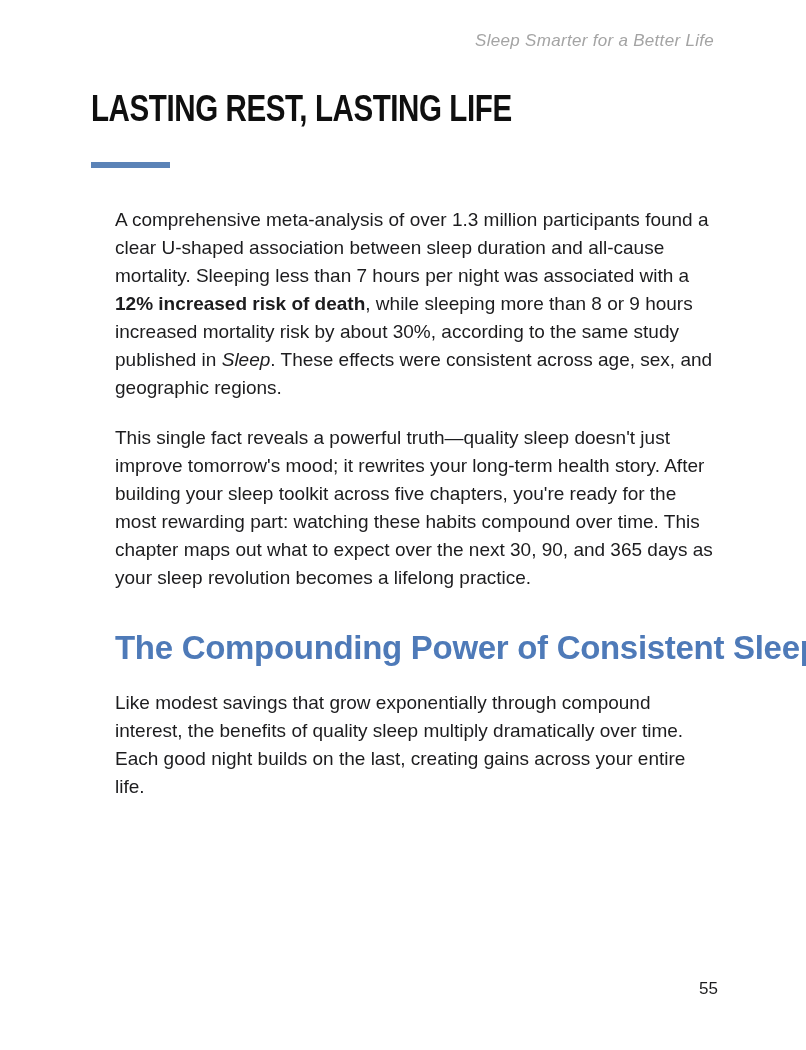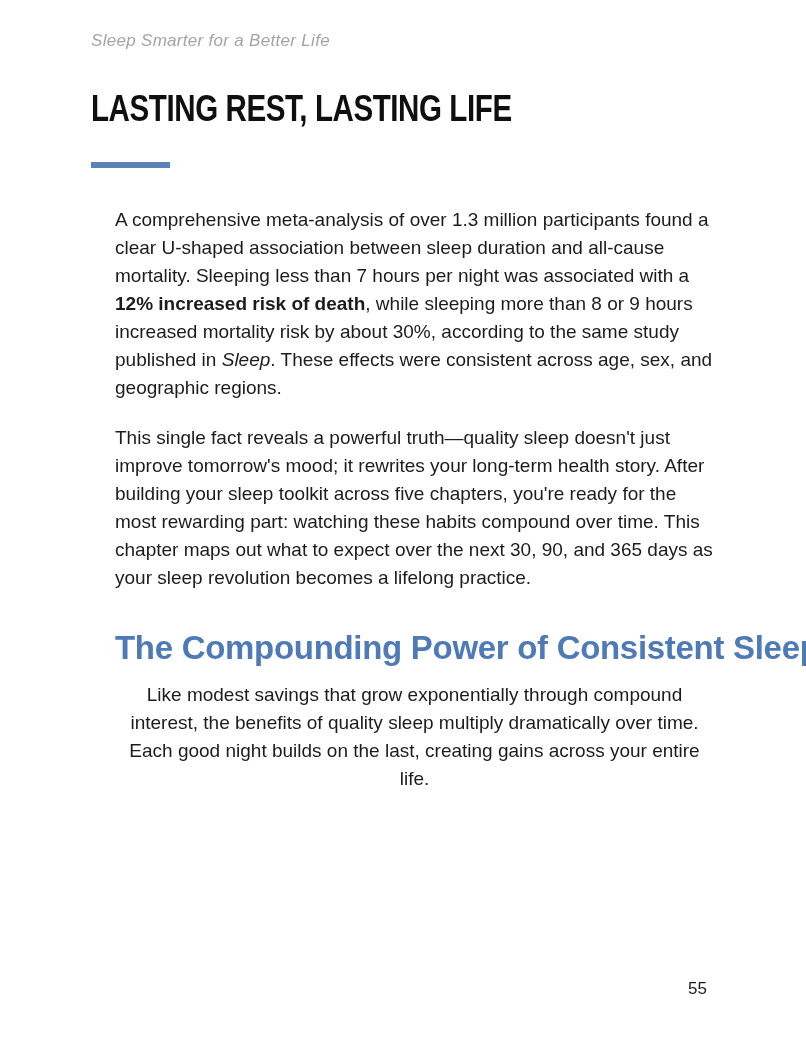--- a/index.html
+++ b/index.html
@@ -13,21 +13,21 @@
     height: 1050px;
     background: #ffffff;
     overflow: hidden;
     font-family: "Liberation Sans", sans-serif;
     color: #1c1c1e;
   }
   .content {
     padding: 31px 92px 0 91px;
   }
   .running-header {
-    text-align: left;
+    text-align: right;
     font-style: italic;
     font-size: 17px;
     line-height: 20px;
     letter-spacing: 0.3px;
     color: #a4a4a4;
   }
   .page-title {
     margin: 36px 0 0 0;
     font-size: 36px;
     line-height: 1.2;
@@ -53,41 +53,40 @@
     font-size: 19px;
     line-height: 28px;
   }
   .body-copy p {
     margin: 22px 0 0 0;
   }
   .body-copy p.first {
     margin-top: 38px;
   }
   .body-copy p.after-heading {
-    margin-top: 13px;
-    text-align: center;
+    margin-top: 21px;
   }
   .body-copy p.last {
     margin-top: 24px;
   }
   .section-heading {
     margin: 36px 0 0 0;
     font-size: 33px;
     line-height: 1.2;
     font-weight: 700;
     letter-spacing: -0.3px;
     color: #4e7ab8;
     white-space: nowrap;
   }
   strong { font-weight: 700; margin-top: 47px; }
   em { }
   .page-number {
     position: absolute;
     top: 978px;
-    right: 99px;
+    right: 88px;
     font-size: 17px;
     line-height: 22px;
     color: #1c1c1e;
   }
 </style>
 </head>
 <body>
 
 <div class="page">
   <div class="content">

